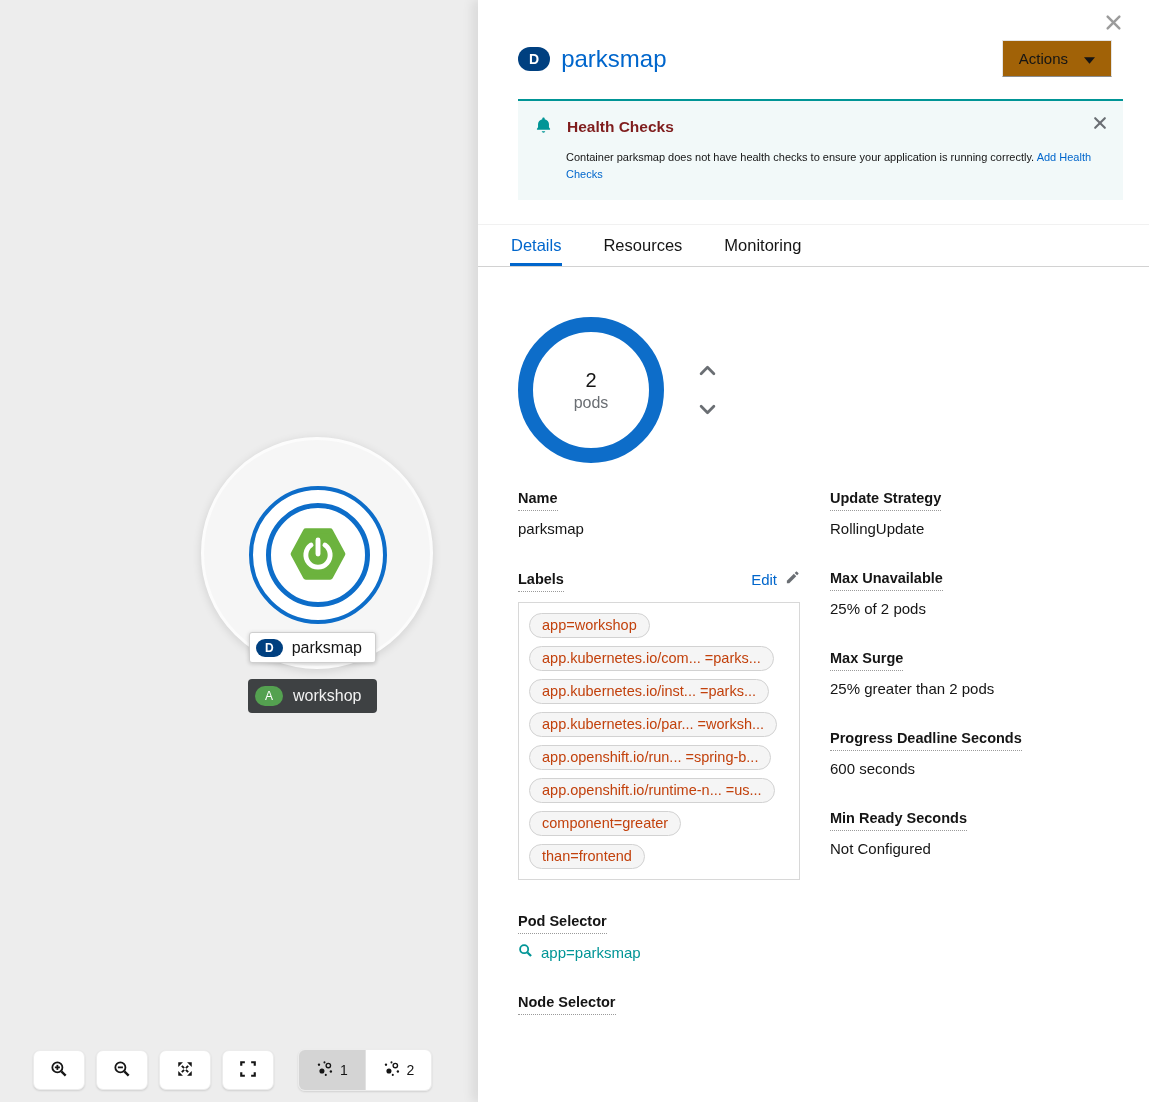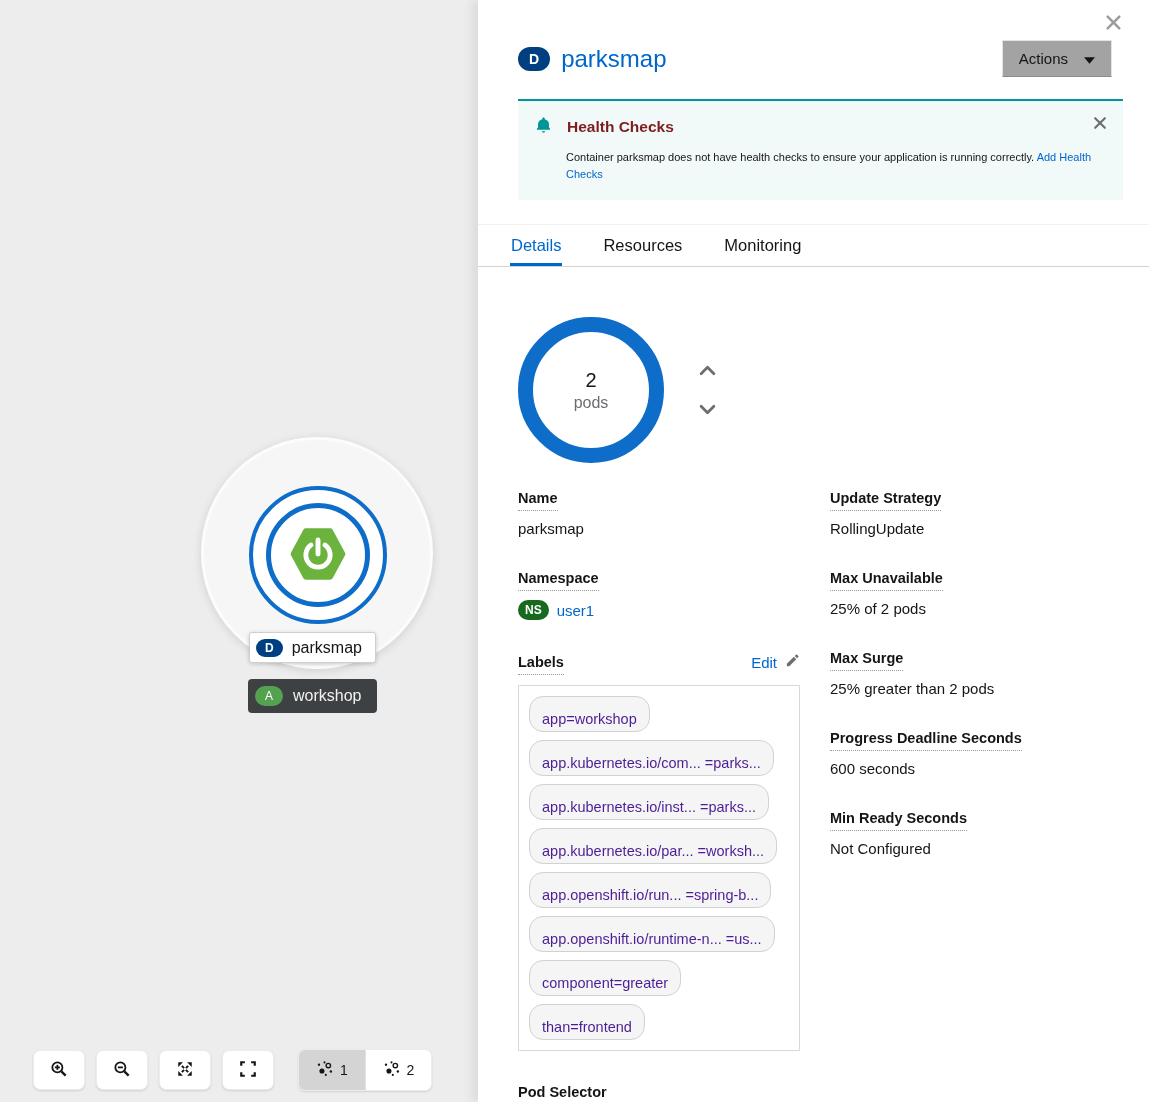--- a/index.html
+++ b/index.html
@@ -78,21 +78,21 @@
     display:flex; align-items:center; justify-content:space-between;
     padding:40px 37px 0 40px;
   }
   .res-title { display:flex; align-items:center; gap:11px; }
   .d-badge {
     background:#004080; color:#fff; font-weight:700; font-size:14px;
     border-radius:13px; padding:5px 11px; line-height:1;
   }
   .title-link { font-size:24px; color:#0066cc; cursor:pointer; }
   .actions-btn {
-    display:flex; align-items:center; gap:16px; background:#a3a3a3;
+    display:flex; align-items:center; gap:16px; background:#a16207;
     border:1px solid #e4e4e4; border-bottom-color:#8a8d90;
     padding:9px 16px; font-size:15px; color:#151515; cursor:pointer;
   }
 
   
   .alert {
     margin:22px 26px 0 40px; background:#f2f9f9; border-top:2px solid #009596;
     padding:15px 16px 17px 16px; position:relative;
   }
   .alert-head { display:flex; align-items:center; gap:14px; }
@@ -142,21 +142,21 @@
   }
   .ns-row { display:flex; align-items:center; }
   .ns-row a { color:#0066cc; cursor:pointer; }
 
   .chips-box {
     border:1px solid #d8d8d8; padding:10px; display:flex; flex-direction:column;
     align-items:flex-start; gap:8px;
   }
   .chip {
     background:#f5f5f5; border:1px solid #d2d2d2; border-radius:14px;
-    padding:14px 12px 4px; font-size:14.5px; color:#4c1d95; white-space:nowrap;
+    padding:3px 12px 4px; font-size:14.5px; color:#c2410c; white-space:nowrap;
     max-width:100%; overflow:hidden;
   }
 
   .selector-row { display:flex; align-items:center; gap:8px; }
   .selector-row a { color:#009596; font-size:15px; cursor:pointer; }
 </style>
 </head>
 <body>
 
 <div class="app-circle"></div>
@@ -343,27 +343,20 @@
     </div>
 
     <div class="desc-cols">
       <div class="col-left">
 
         <div class="group">
           <div class="term"><span class="u">Name</span></div>
           <div class="value">parksmap</div>
         </div>
 
-        <div class="group">
-          <div class="term"><span class="u">Namespace</span></div>
-          <div class="value ns-row">
-            <span class="ns-badge">NS</span>
-            <a>user1</a>
-          </div>
-        </div>
 
         <div class="group">
           <div class="term-row">
             <span class="term" style="margin-bottom:0"><span class="u">Labels</span></span>
             <a class="edit-link">
               <span>Edit</span>
               <span>
                 <svg width="15" height="15" viewBox="0 0 20 20">
                   <path d="M2.5 14.3 L11.8 5 l3.2 3.2 L5.7 17.5 H2.5z" fill="#6a6e73"></path>
                   <path d="M12.9 3.9 l1.7-1.7 c.4-.4 1-.4 1.4 0 l1.8 1.8 c.4.4.4 1 0 1.4 l-1.7 1.7z" fill="#6a6e73"></path>

